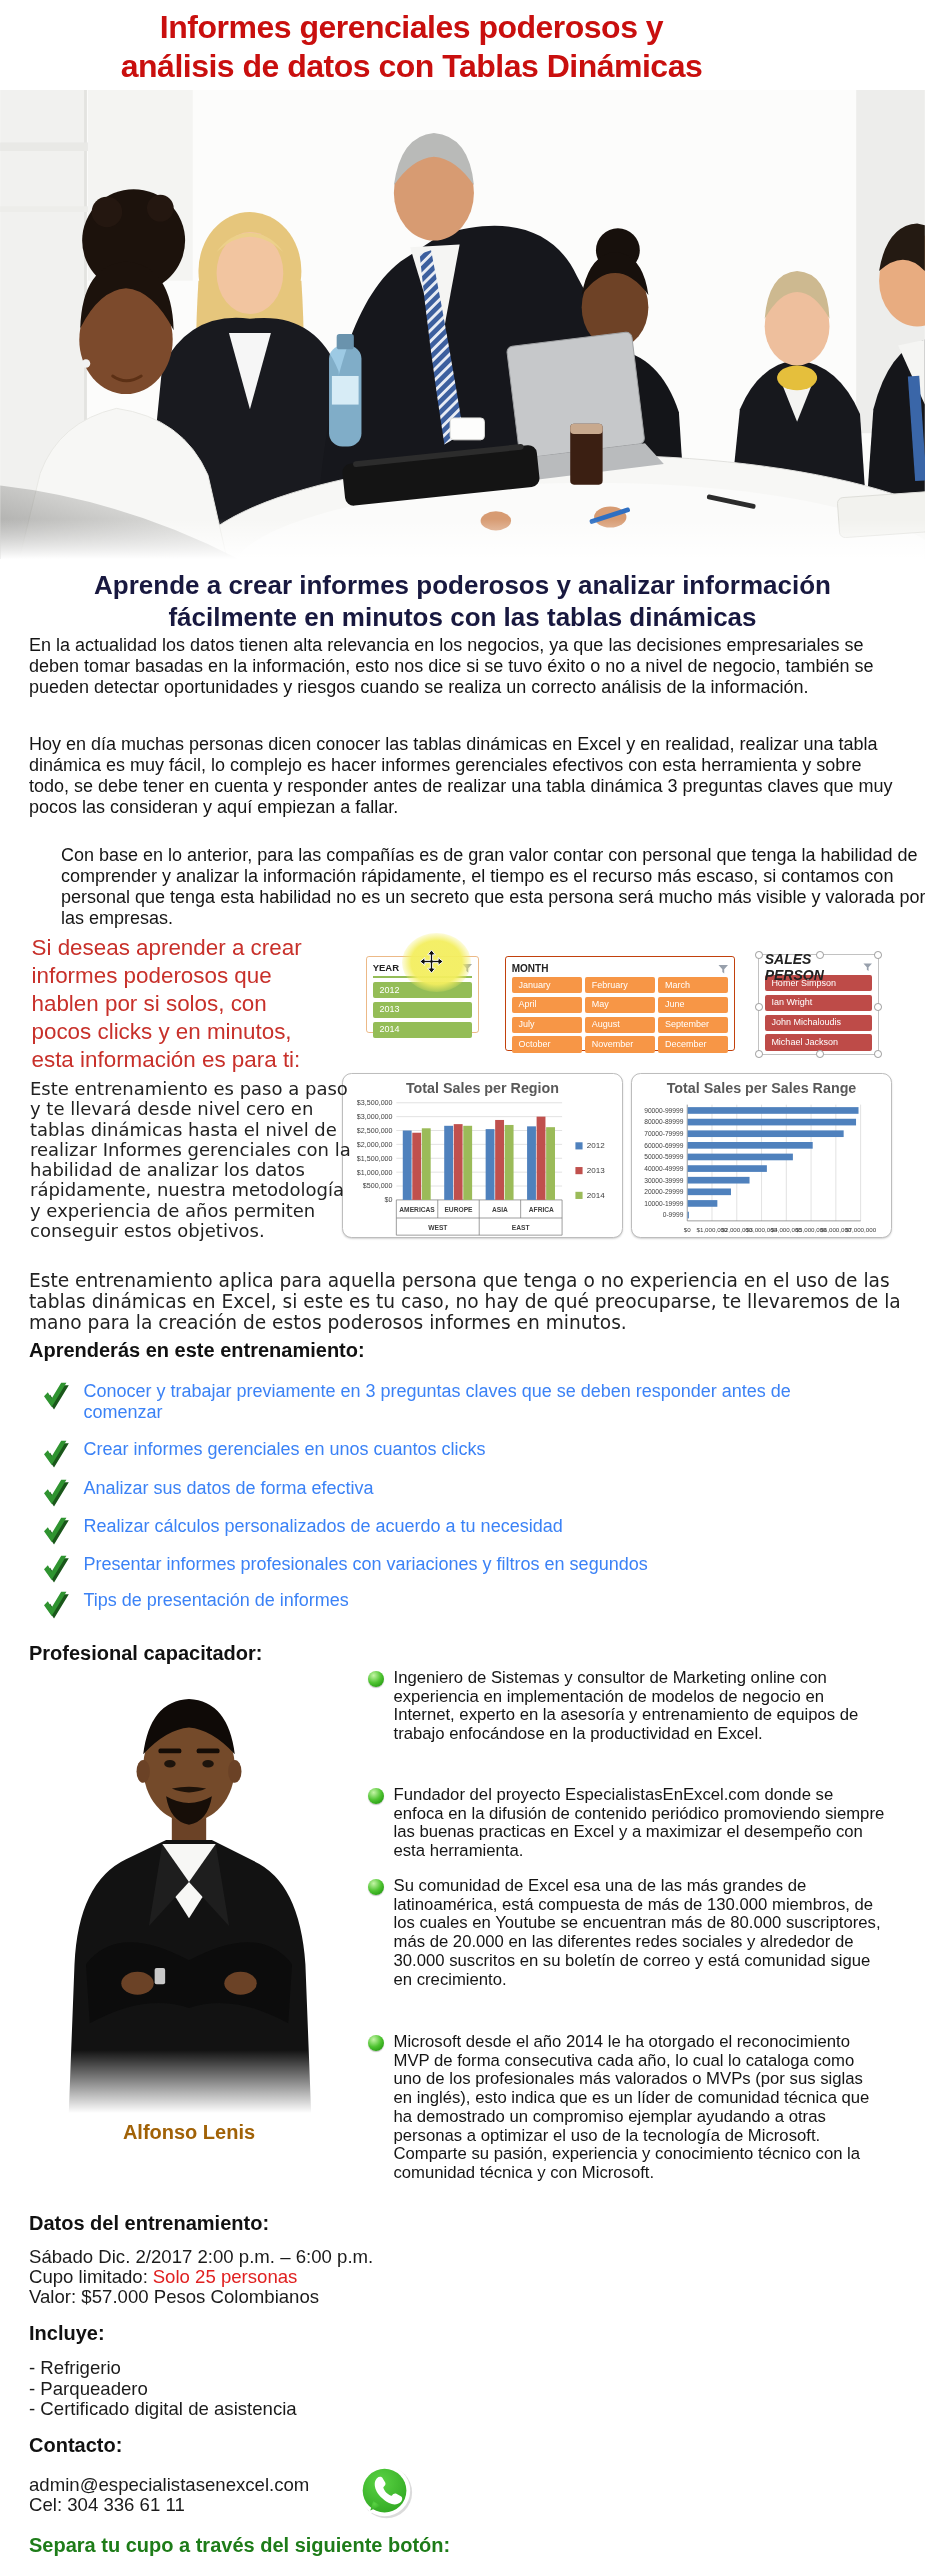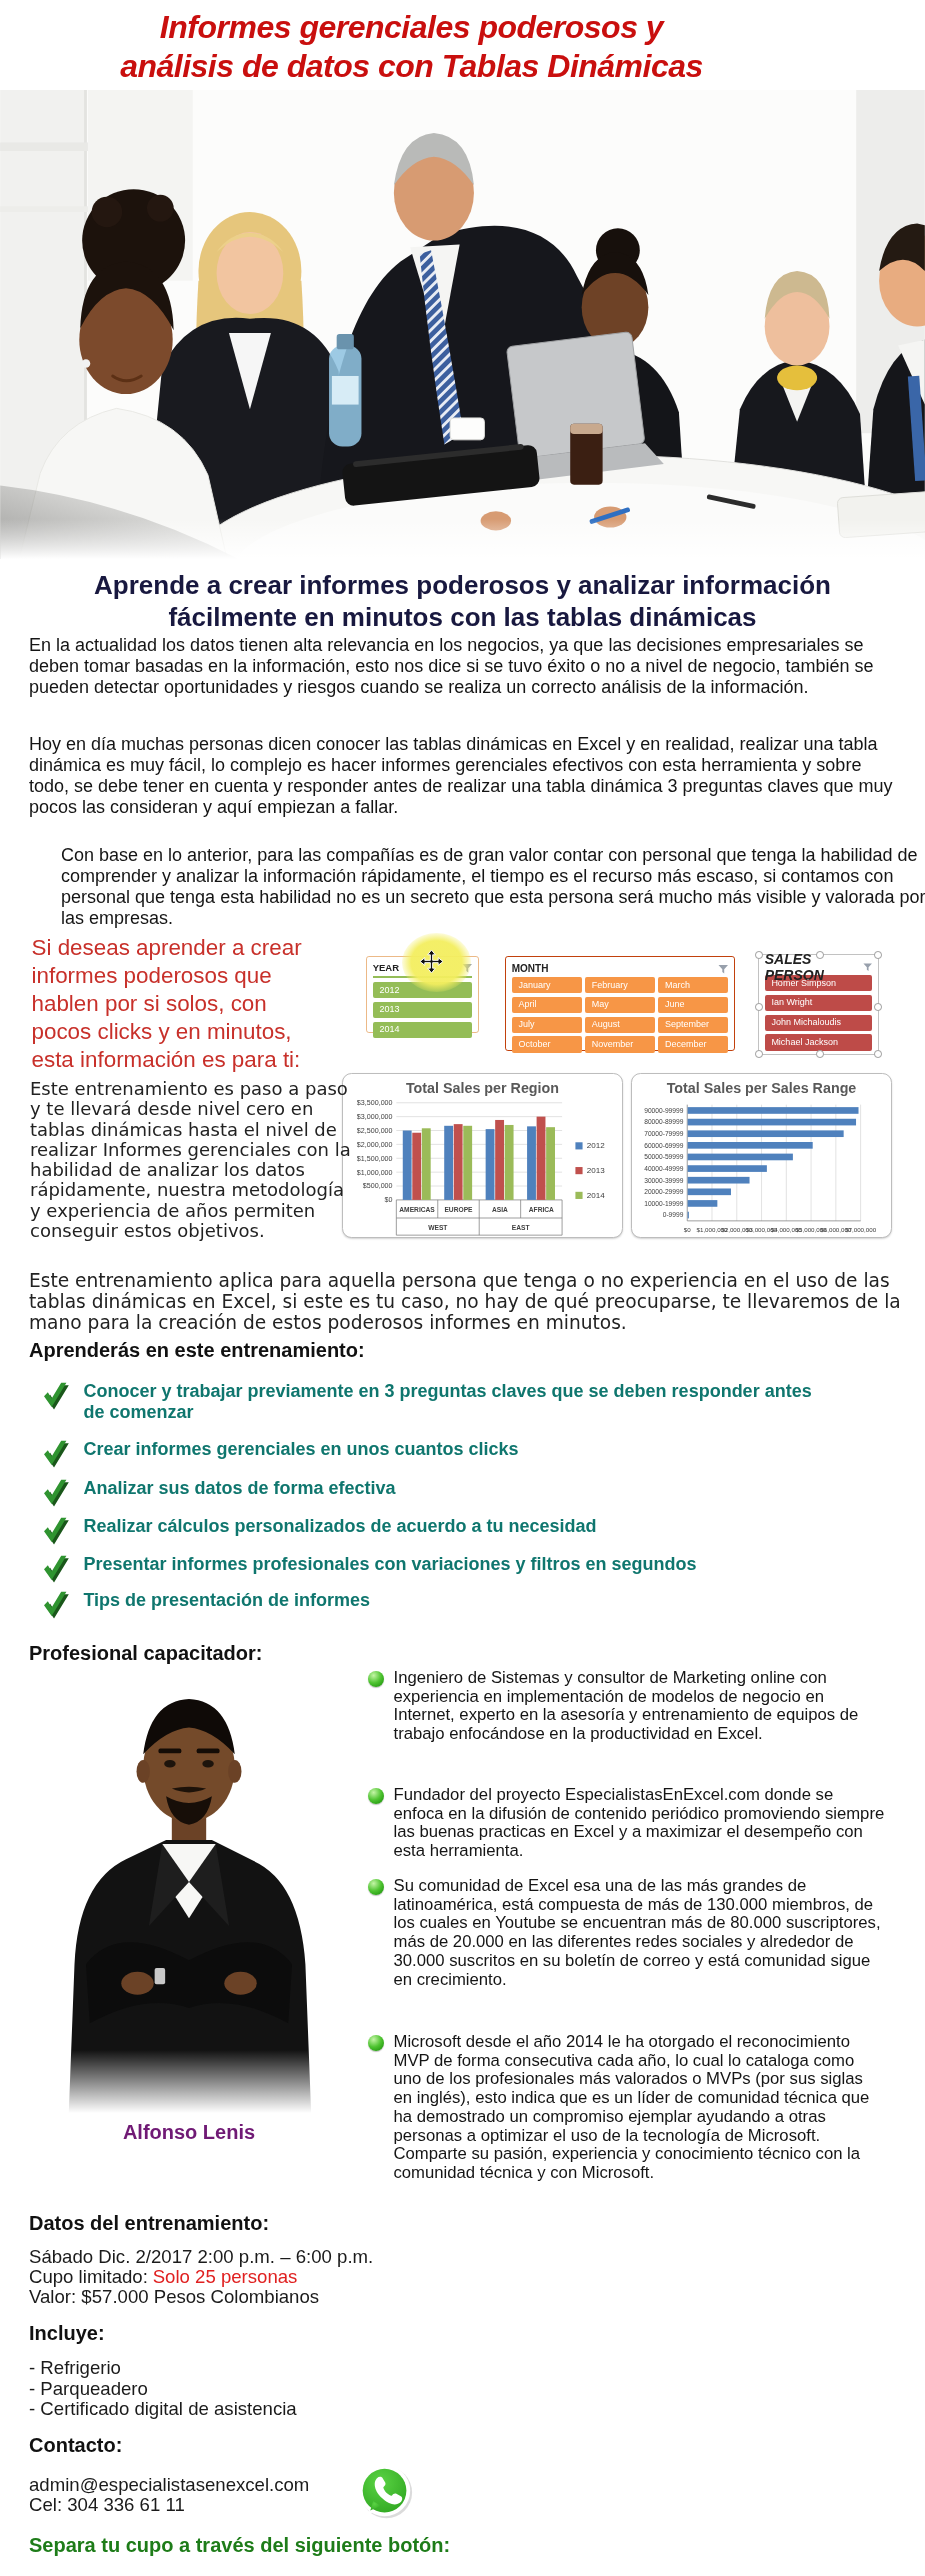--- a/index.html
+++ b/index.html
@@ -2,21 +2,21 @@
 <html lang="es"><head>
 <meta charset="utf-8">
 <style>
   html,body{margin:0;padding:0;background:#ffffff;}
   .page{position:relative;width:925px;height:2576px;margin:0 auto;background:#fff;
         font-family:"Liberation Sans",sans-serif;color:#1b1b1b;overflow:hidden;}
   .abs{position:absolute;}
 
   
   .page-title{top:7.6px;left:0;width:823px;text-align:center;font-size:32px;line-height:39px;
-              font-weight:bold;color:#C90F0E;letter-spacing:-0.5px;font-style:italic;}
+              font-weight:bold;color:#C90F0E;letter-spacing:-0.5px;}
   .hero{top:90px;left:0;width:925px;height:469px;}
   .subtitle{top:570px;left:0;width:925px;text-align:center;font-size:26px;line-height:31.5px;
             font-weight:bold;color:#18183F;}
   .para{left:29px;width:873px;font-size:18px;line-height:21px;color:#151515;}
   .p1{top:635px;} .p2{top:734px;} .p3{top:845px;margin-left:32px;}
   .callout{top:934px;left:31.5px;width:329px;font-size:22.4px;line-height:28px;color:#C8302A;}
 
   
   .slicer{background:#fff;border-radius:2.9px;box-sizing:border-box;padding:3.8px 5.7px;}
   .slicer-head{display:flex;align-items:center;justify-content:space-between;
@@ -51,27 +51,27 @@
   .training-par{top:1079px;left:30px;width:322px;font-family:"DejaVu Sans",sans-serif;
                 font-size:18px;line-height:20.3px;color:#222;}
   .apply-par{top:1270px;left:29px;width:887px;font-family:"DejaVu Sans",sans-serif;
              font-size:18.6px;line-height:21px;color:#222;}
 
   
   .sec-heading{left:29px;font-size:20px;font-weight:bold;color:#111;}
   .learn-heading{top:1339px;}
   .learn-row{left:40px;width:821px;display:flex;align-items:flex-start;}
   .learn-row .check{flex:0 0 32px;margin-top:-1.9px;}
-  .learn-row .txt{font-size:18px;line-height:21px;color:#0f766e;padding-left:11.4px;width:754px;font-weight:bold;}
+  .learn-row .txt{font-size:18px;line-height:21px;color:#3b82f6;padding-left:11.4px;width:754px;}
   .lr1{top:1381px;} .lr2{top:1439px;} .lr3{top:1478px;} .lr4{top:1516px;} .lr5{top:1554px;} .lr6{top:1590px;}
 
   
   .trainer-heading{top:1642px;}
   .trainer-photo{left:59px;top:1676px;width:260px;height:437px;}
-  .trainer-name{left:59px;top:2121px;width:260px;text-align:center;font-size:20px;font-weight:bold;color:#701a75;}
+  .trainer-name{left:59px;top:2121px;width:260px;text-align:center;font-size:20px;font-weight:bold;color:#a16207;}
   .bullet-row{left:368px;width:520px;display:flex;align-items:flex-start;}
   .bullet-row .orb{flex:0 0 16px;width:16px;height:16px;border-radius:50%;margin-top:1.9px;
      background:radial-gradient(circle at 35% 28%,#c4f5a6,#4FC431 48%,#1F940D 88%);
      box-shadow:0 1px 1px rgba(0,0,0,0.25);}
   .bullet-row .txt{padding-left:9.5px;font-size:16.7px;line-height:18.7px;color:#151515;width:491px;}
   .br1{top:1669px;} .br2{top:1786px;} .br3{top:1877px;} .br4{top:2033px;}
 
   
   .details-heading{top:2212px;}
   .line{left:29px;font-size:18.6px;line-height:20px;color:#1b1b1b;}

